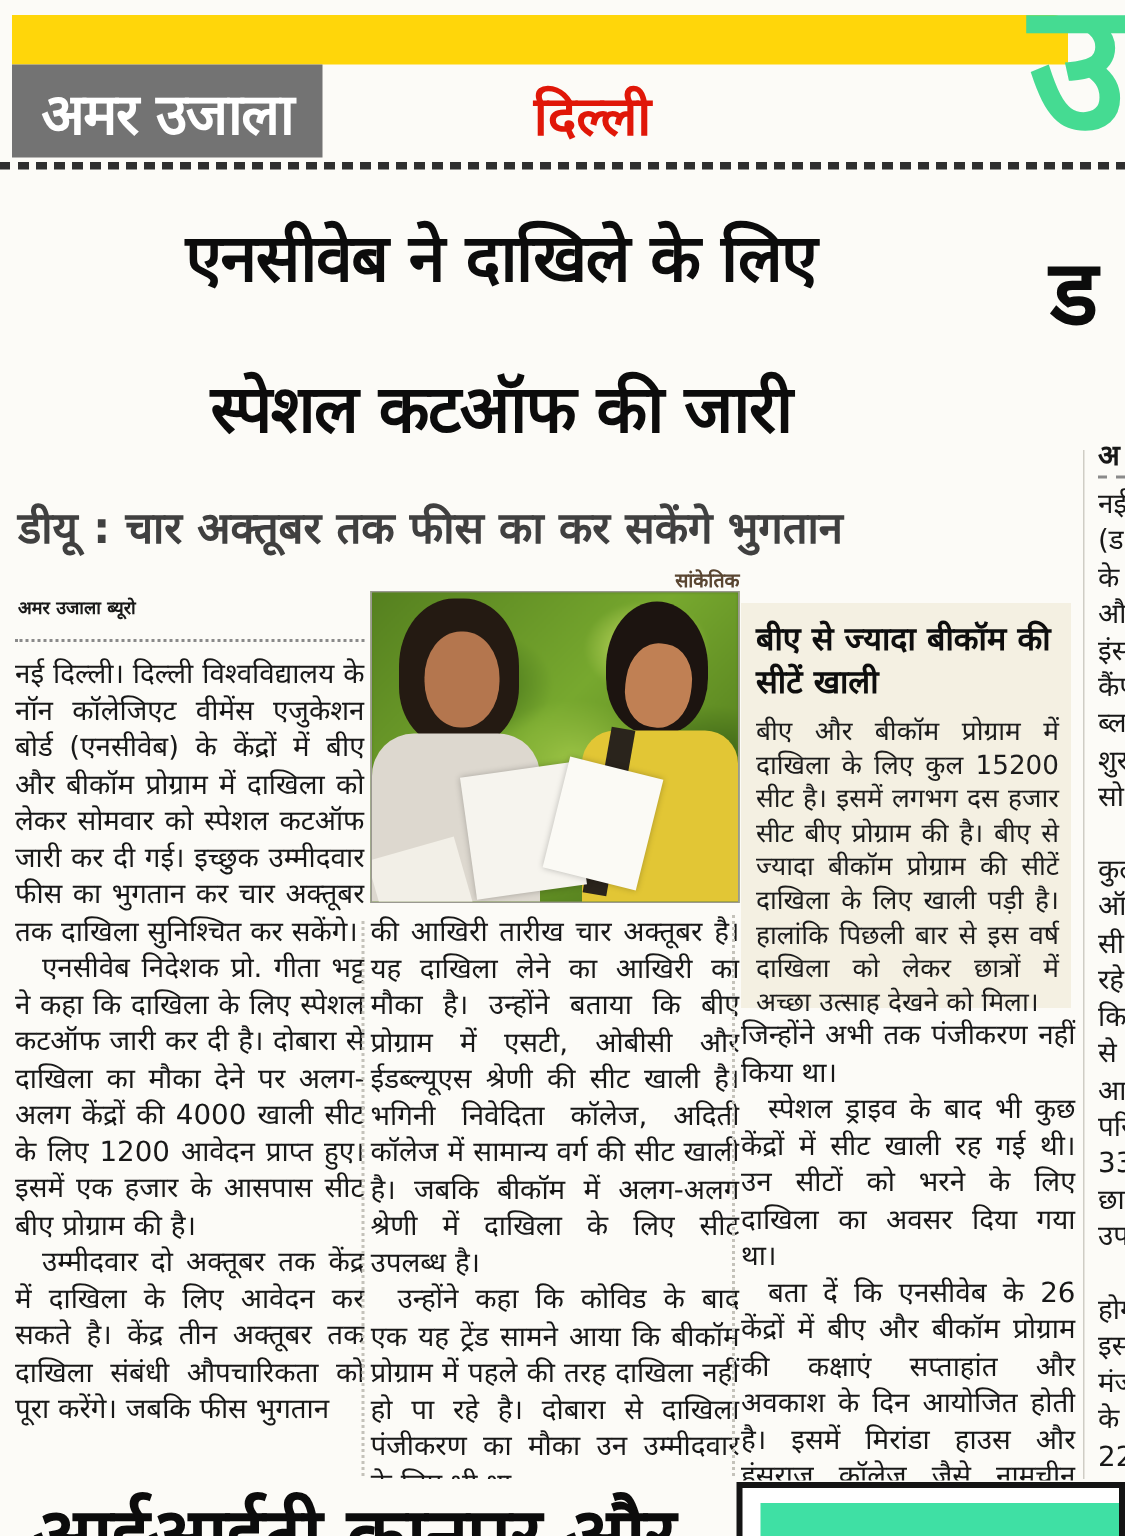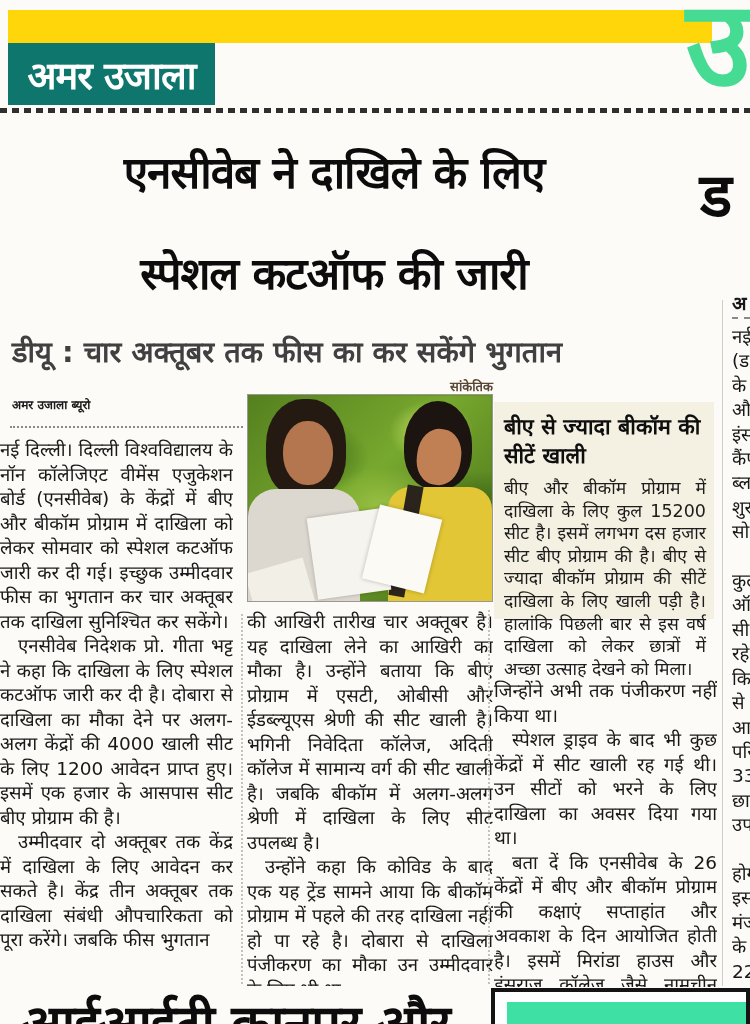--- a/index.html
+++ b/index.html
@@ -8,42 +8,42 @@
   .page {
     position:relative; width:750px; height:1024px; margin:0 auto;
     background:#fcfbf7; overflow:hidden; color:#181818;
   }
   
   .yellow-bar { position:absolute; left:8px; top:10px; width:704px; height:33px;
     background:#ffd60a; border-radius:0 10px 2px 0; }
   .corner-glyph { position:absolute; left:686px; top:-20px; width:70px;
     font-size:118px; line-height:1.1; font-weight:bold; color:#45db92; }
   .logo-box { position:absolute; left:8px; top:43px; width:207px; height:62px;
-    background:#0f766e; display:flex; align-items:center; justify-content:center; }
+    background:#737373; display:flex; align-items:center; justify-content:center; }
   .logo-box span { color:#fff; font-weight:bold; font-size:38px; letter-spacing:-1px; }
   .edition { position:absolute; left:310px; top:52px; width:170px; text-align:center;
     font-size:36px; font-weight:bold; color:#e01708; }
   .masthead-rule { position:absolute; left:0; top:108px; width:750px; height:5px;
     background:repeating-linear-gradient(90deg,#2f2f2f 0 7px, transparent 7px 12px); }
   
   .headline { position:absolute; left:0px; top:122px; width:668px; text-align:center;
     font-weight:bold; font-size:44px; line-height:101px; letter-spacing:-1px; color:#0c0c0c; }
   .headline-frag { position:absolute; left:700px; top:152px; font-weight:bold;
     font-size:60px; color:#0c0c0c; }
   .subheadline { position:absolute; left:12px; top:334px; width:486px;
     font-weight:bold; font-size:29px; line-height:36px; color:#404040; white-space:nowrap; }
   
   .byline { position:absolute; left:12px; top:396px; width:230px; font-weight:bold;
     font-size:12px; }
   .byline-rule { position:absolute; left:10px; top:426px; width:233px;
     border-top:2px dotted #8a8a8a; }
   .bodycol { position:absolute; font-size:18.5px; line-height:24.5px;
     text-align:justify; color:#181818; }
   .bodycol p + p { text-indent:18px; }
-  #col1 { left:0; top:438px; width:233px; height:548px; overflow:hidden; }
+  #col1 { left:10px; top:438px; width:233px; height:548px; overflow:hidden; }
   #col2 { left:247px; top:610px; width:246px; height:376px; overflow:hidden; }
   #col3 { left:494px; top:679px; width:223px; height:308px; overflow:hidden; }
   .vrule-dotted { position:absolute; border-left:2px dotted #c4c2ba; }
   #vr1 { left:241px; top:614px; height:370px; }
   #vr2 { left:488px; top:610px; height:374px; }
   #vr3 { left:722px; top:300px; height:686px; border-left:1px solid #cfcdc5; }
   
   .photo-caption { position:absolute; left:247px; top:377px; width:246px;
     text-align:right; font-size:13px; font-weight:bold; color:#5a4632;
     text-shadow:0 0 2px #ffffff; }
@@ -71,21 +71,21 @@
     border-radius:22px 22px 0 0; }
   .w2-strap { left:150px; top:90px; width:16px; height:112px; background:#2a241c;
     transform:rotate(10deg); }
   .paper1 { left:64px; top:118px; width:74px; height:82px; background:#f6f4ee;
     transform:rotate(-8deg); box-shadow:0 0 4px rgba(0,0,0,.25); }
   .paper2 { left:122px; top:116px; width:64px; height:76px; background:#fbfaf5;
     transform:rotate(14deg); box-shadow:0 0 4px rgba(0,0,0,.25); }
   .paper3 { left:2px; top:170px; width:60px; height:46px; background:#f2efe7;
     transform:rotate(-16deg); }
   
-  .sidebox { position:absolute; left:494px; top:402px; width:220px; height:217px;
+  .sidebox { position:absolute; left:494px; top:402px; width:220px; height:270px;
     background:#f4f0e2; padding:10px 8px 0 10px; }
   .sidebox-title { font-size:21.5px; font-weight:bold; line-height:29px;
     margin-bottom:7px; color:#0e0e0e; }
   .sidebox-body { font-size:17.5px; line-height:22.6px; text-align:justify; color:#1c1c1c; }
   
   .rc-byline { position:absolute; left:732px; top:290px; font-weight:bold; font-size:19px; }
   .rc-rule { position:absolute; left:732px; top:317px; width:18px;
     border-top:2px dashed #8a8a8a; }
   .rc-lines { position:absolute; left:732px; top:325px; width:40px;
     font-size:18.5px; line-height:24.4px; white-space:pre-line; color:#181818; }
@@ -101,20 +101,21 @@
 </head>
 <body>
 
 <div class="page">
 
   <div class="yellow-bar"></div>
   <div class="corner-glyph">उ</div>
   <div class="logo-box">
     <span>अमर उजाला</span>
   </div>
+  <div class="edition">दिल्ली</div>
   <div class="masthead-rule"></div>
 
   <div class="headline">
     <div>एनसीवेब ने दाखिले के लिए</div>
     <div>स्पेशल कटऑफ की जारी</div>
   </div>
   <div class="headline-frag">ड</div>
   <div class="subheadline">डीयू : चार अक्तूबर तक फीस का कर सकेंगे भुगतान</div>
 
   <div class="byline">अमर उजाला ब्यूरो</div>

